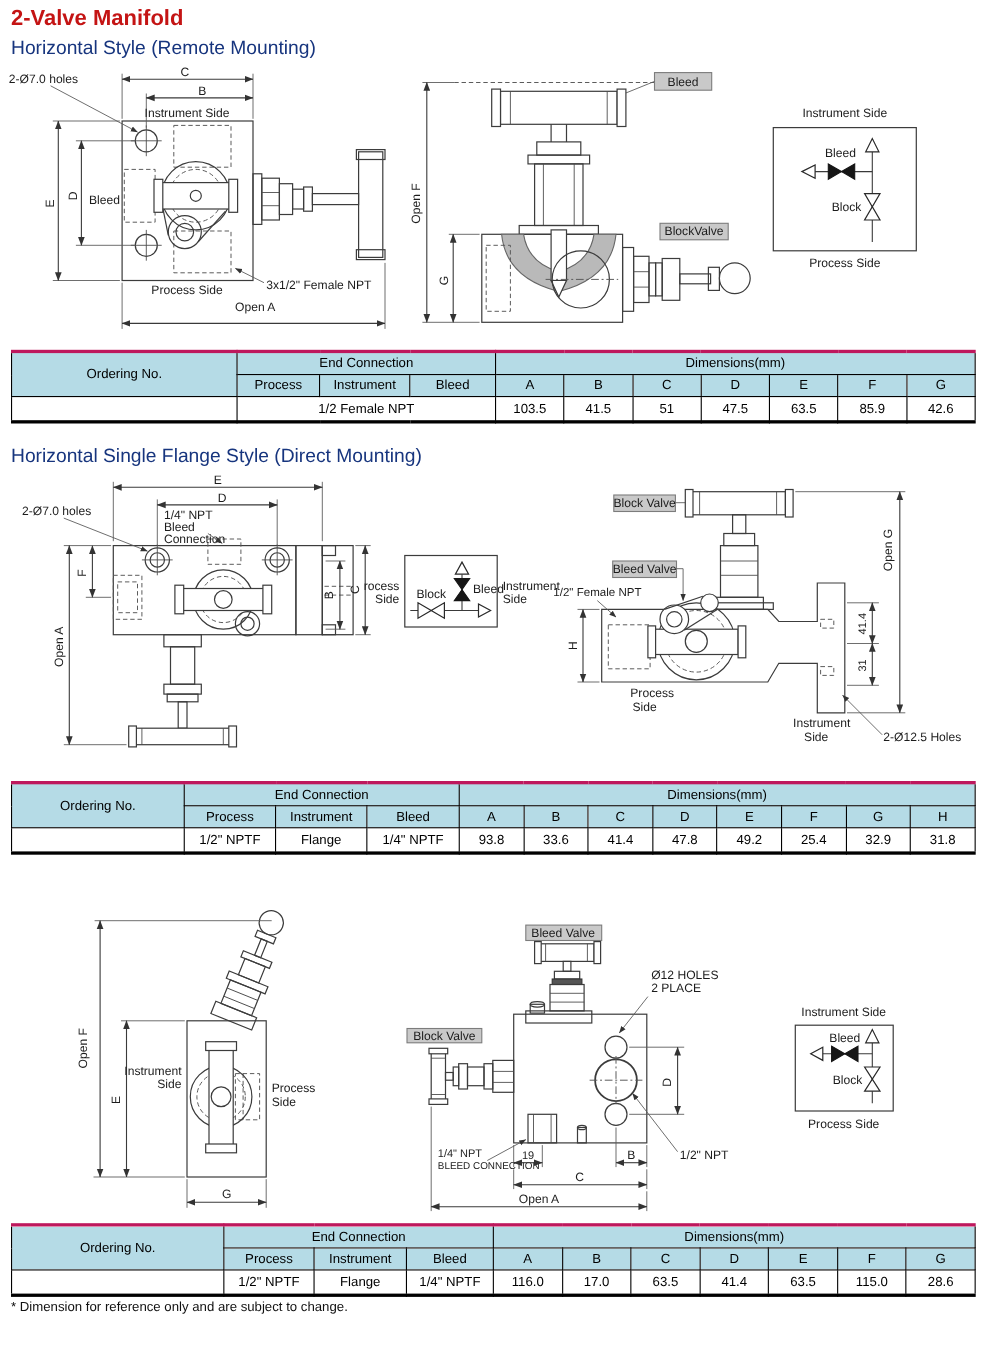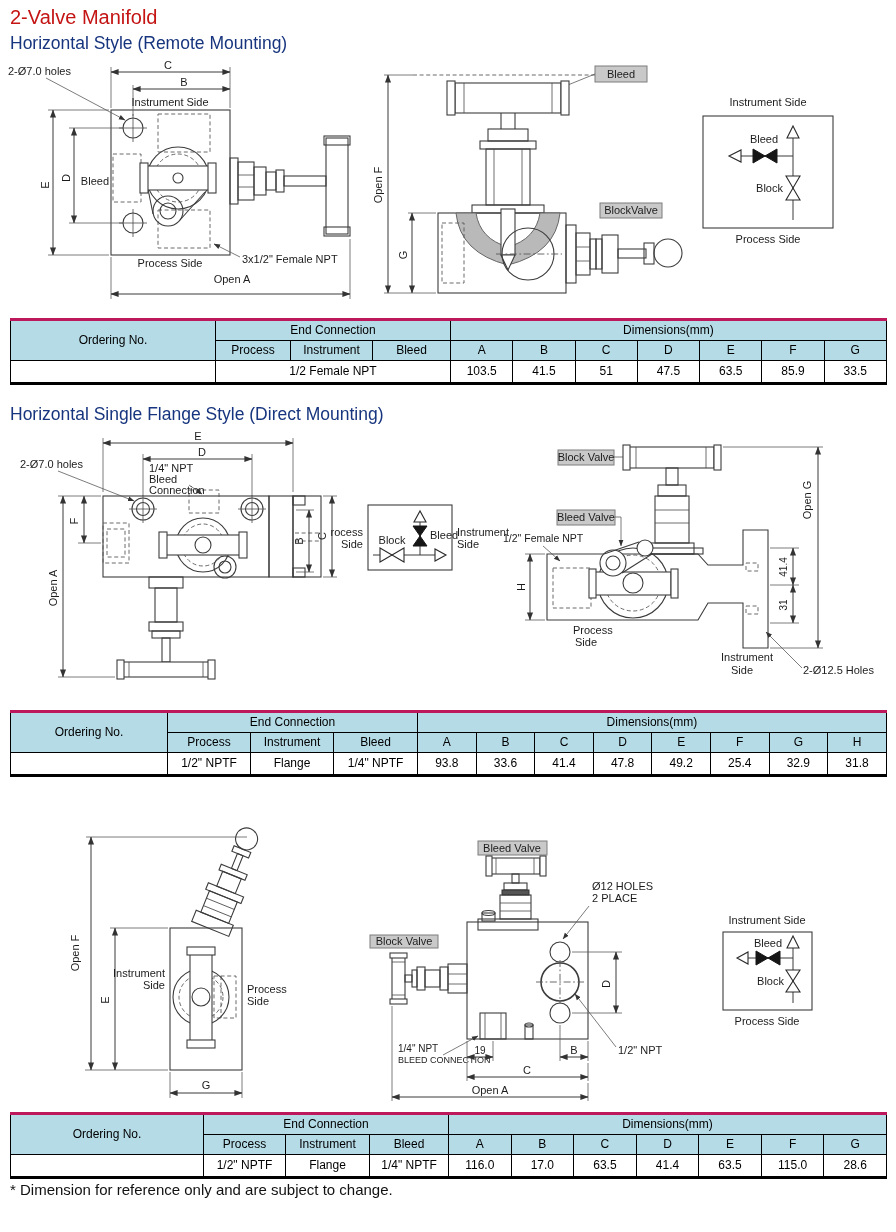--- a/index.html
+++ b/index.html
@@ -1,21 +1,21 @@
 <!DOCTYPE html>
 <html><head>
 <meta charset="utf-8">
 <style>
   html,body{margin:0;padding:0;background:#fff;}
   .page{position:relative;width:896px;height:1232px;background:#fff;
         font-family:"Liberation Sans",sans-serif;overflow:hidden;}
   .abs{position:absolute;}
-  .title{font-size:20px;font-weight:normal;color:#c41414;letter-spacing:0;}
+  .title{font-size:20px;font-weight:bold;color:#c41414;letter-spacing:0;}
   .sec-heading{font-size:17.5px;font-weight:normal;color:#17357e;}
-  .footnote{font-size:15px;color:#111;}
+  .footnote{font-size:12px;color:#111;}
 
   
   table.spec{border-collapse:collapse;table-layout:fixed;position:absolute;background:#fff;
              border-top:3px solid #be185d;border-bottom:3px solid #000;}
   .spec td{border:1px solid #000;font-size:12px;text-align:center;vertical-align:middle;
            padding:0;height:19px;line-height:1.05;color:#000;overflow:hidden;white-space:nowrap;}
   .spec td.hd{background:#b5dbe6;}
   .spec td.data{height:21px;}
 
   
@@ -220,21 +220,21 @@
     </tr>
     <tr>
       <td class="data"></td>
       <td class="data" colspan="3">1/2 Female NPT</td>
       <td class="data">103.5</td>
       <td class="data">41.5</td>
       <td class="data">51</td>
       <td class="data">47.5</td>
       <td class="data">63.5</td>
       <td class="data">85.9</td>
-      <td class="data">33.5</td>
+      <td class="data">42.6</td>
     </tr>
     </tbody>
   </table>
 
   <div class="abs sec-heading" style="left:10px;top:404px;">Horizontal Single Flange Style (Direct Mounting)</div>
 
   <svg class="abs" style="left:6px;top:428px;" width="352" height="262" viewBox="0 0 352 262">
     <g>
       <rect class="ol" x="97" y="68" width="166" height="81"></rect>
       <rect class="ol" x="263" y="68" width="24" height="81"></rect>

